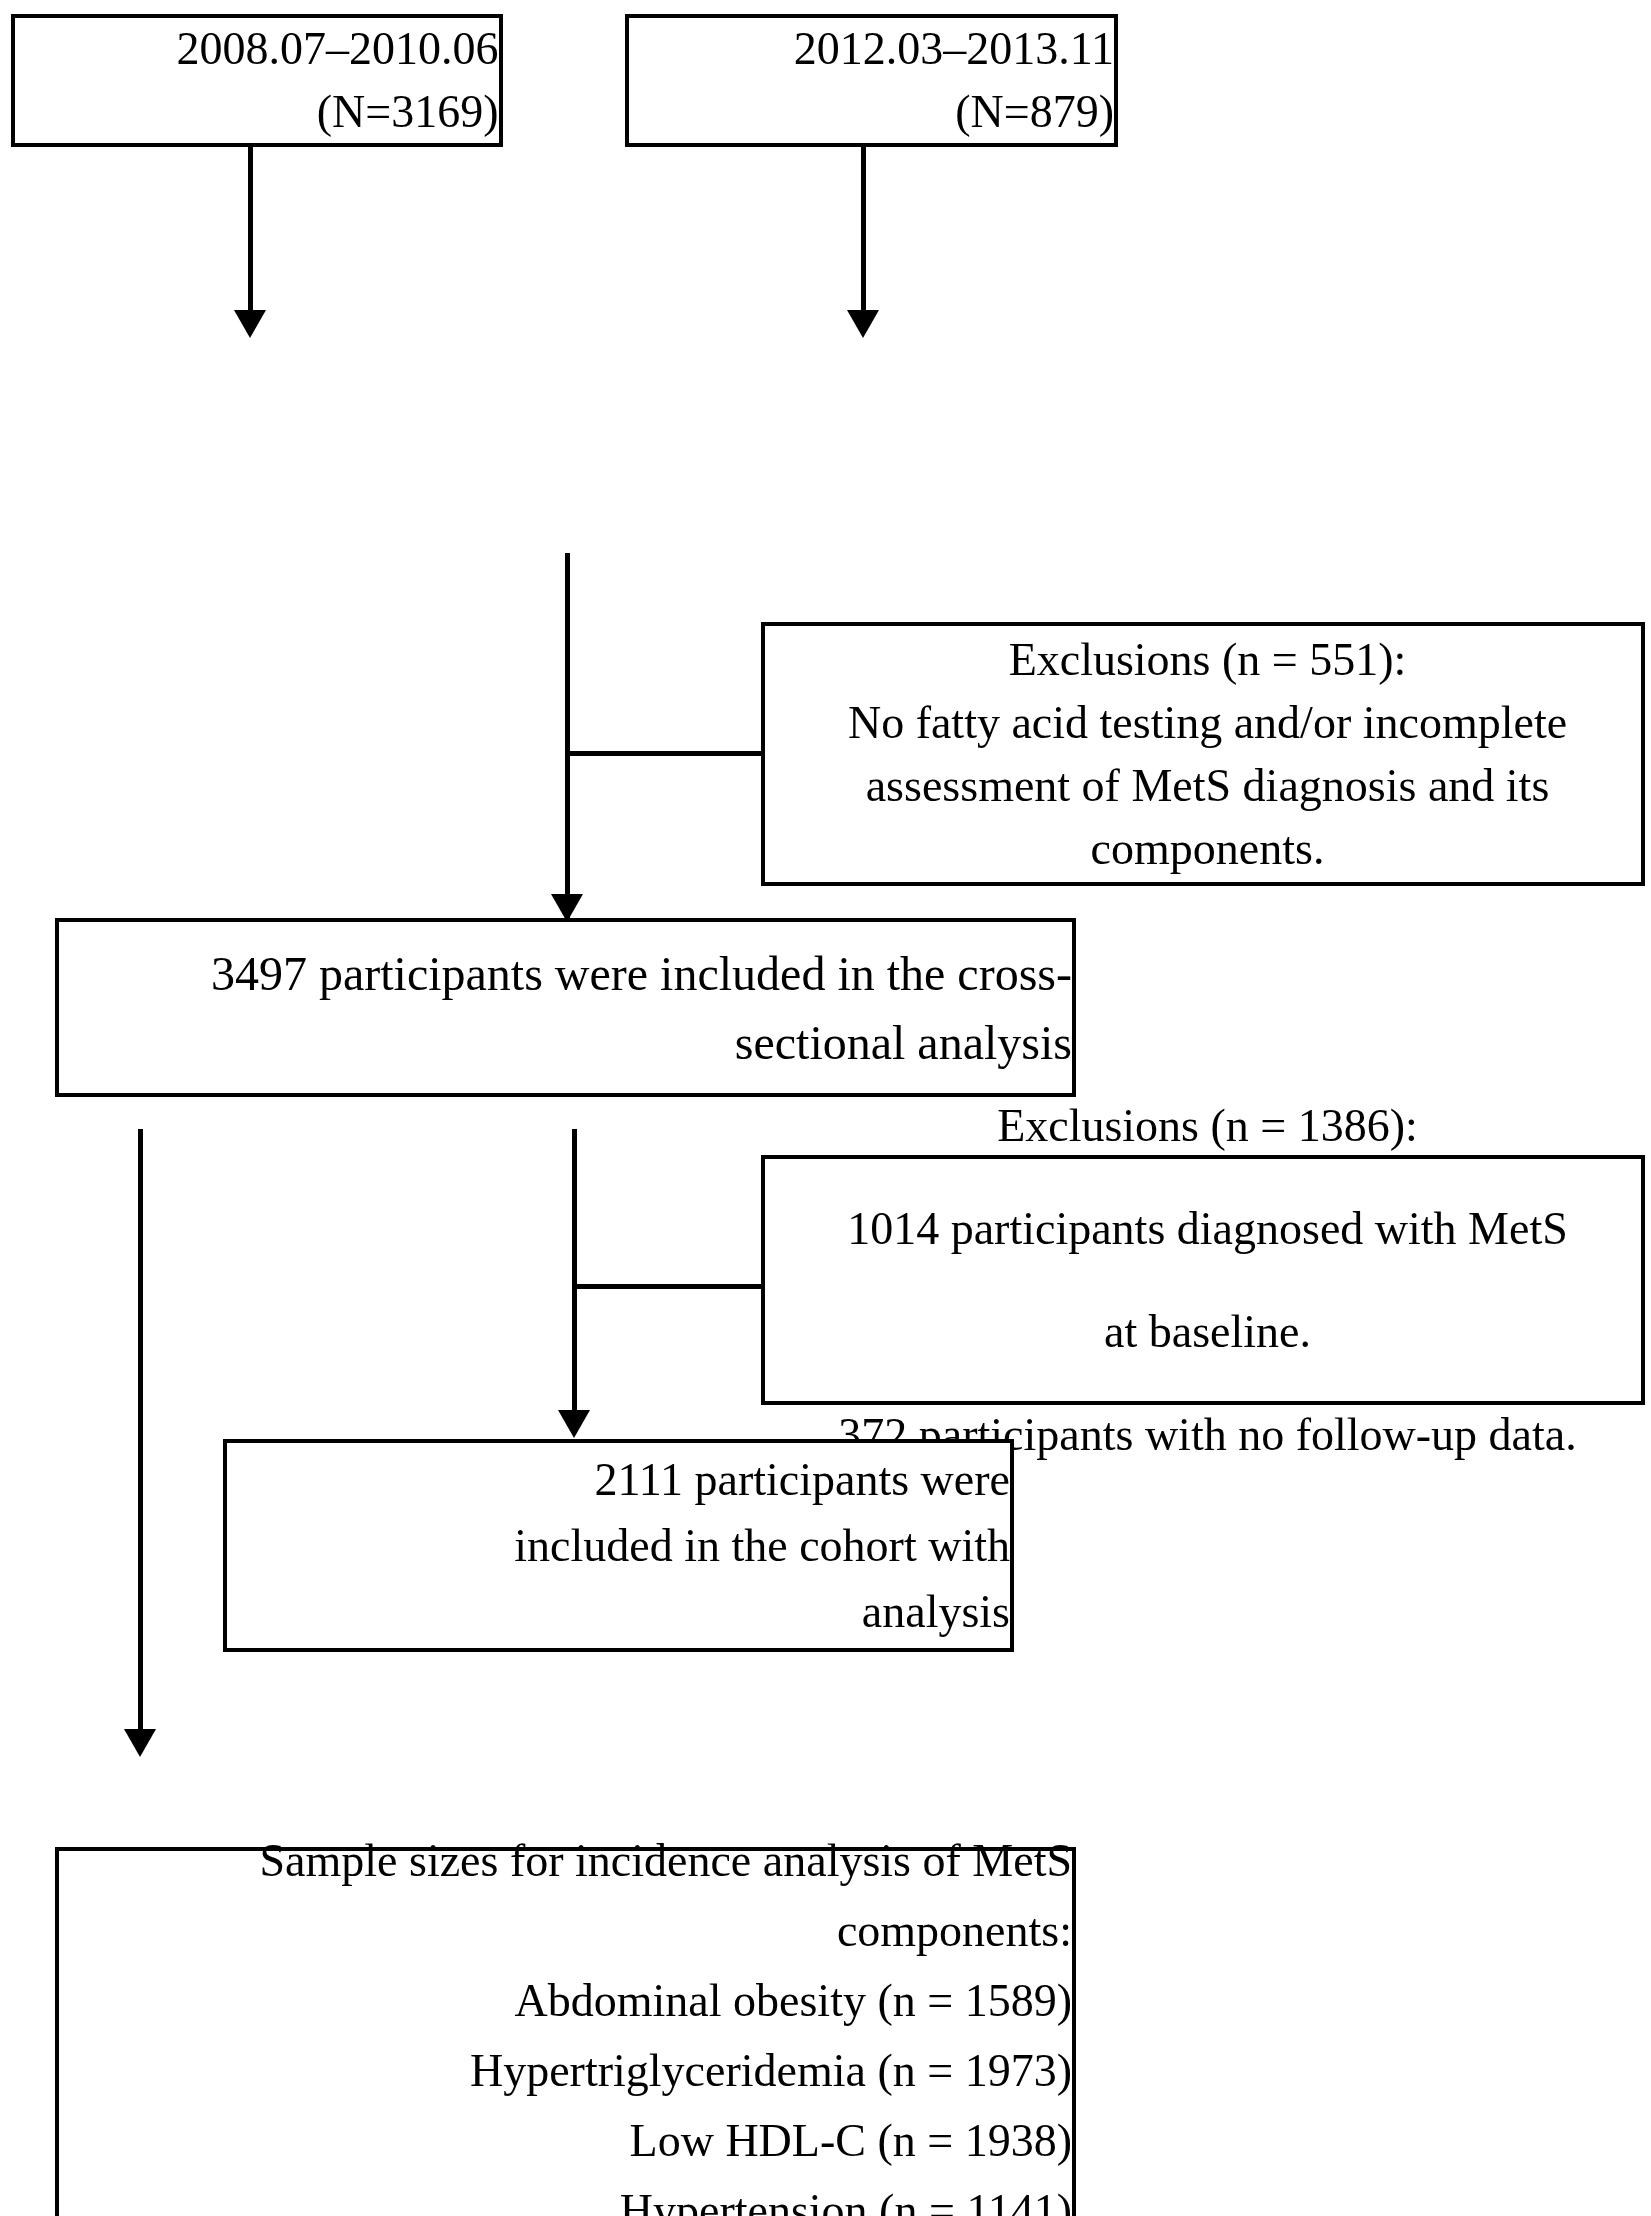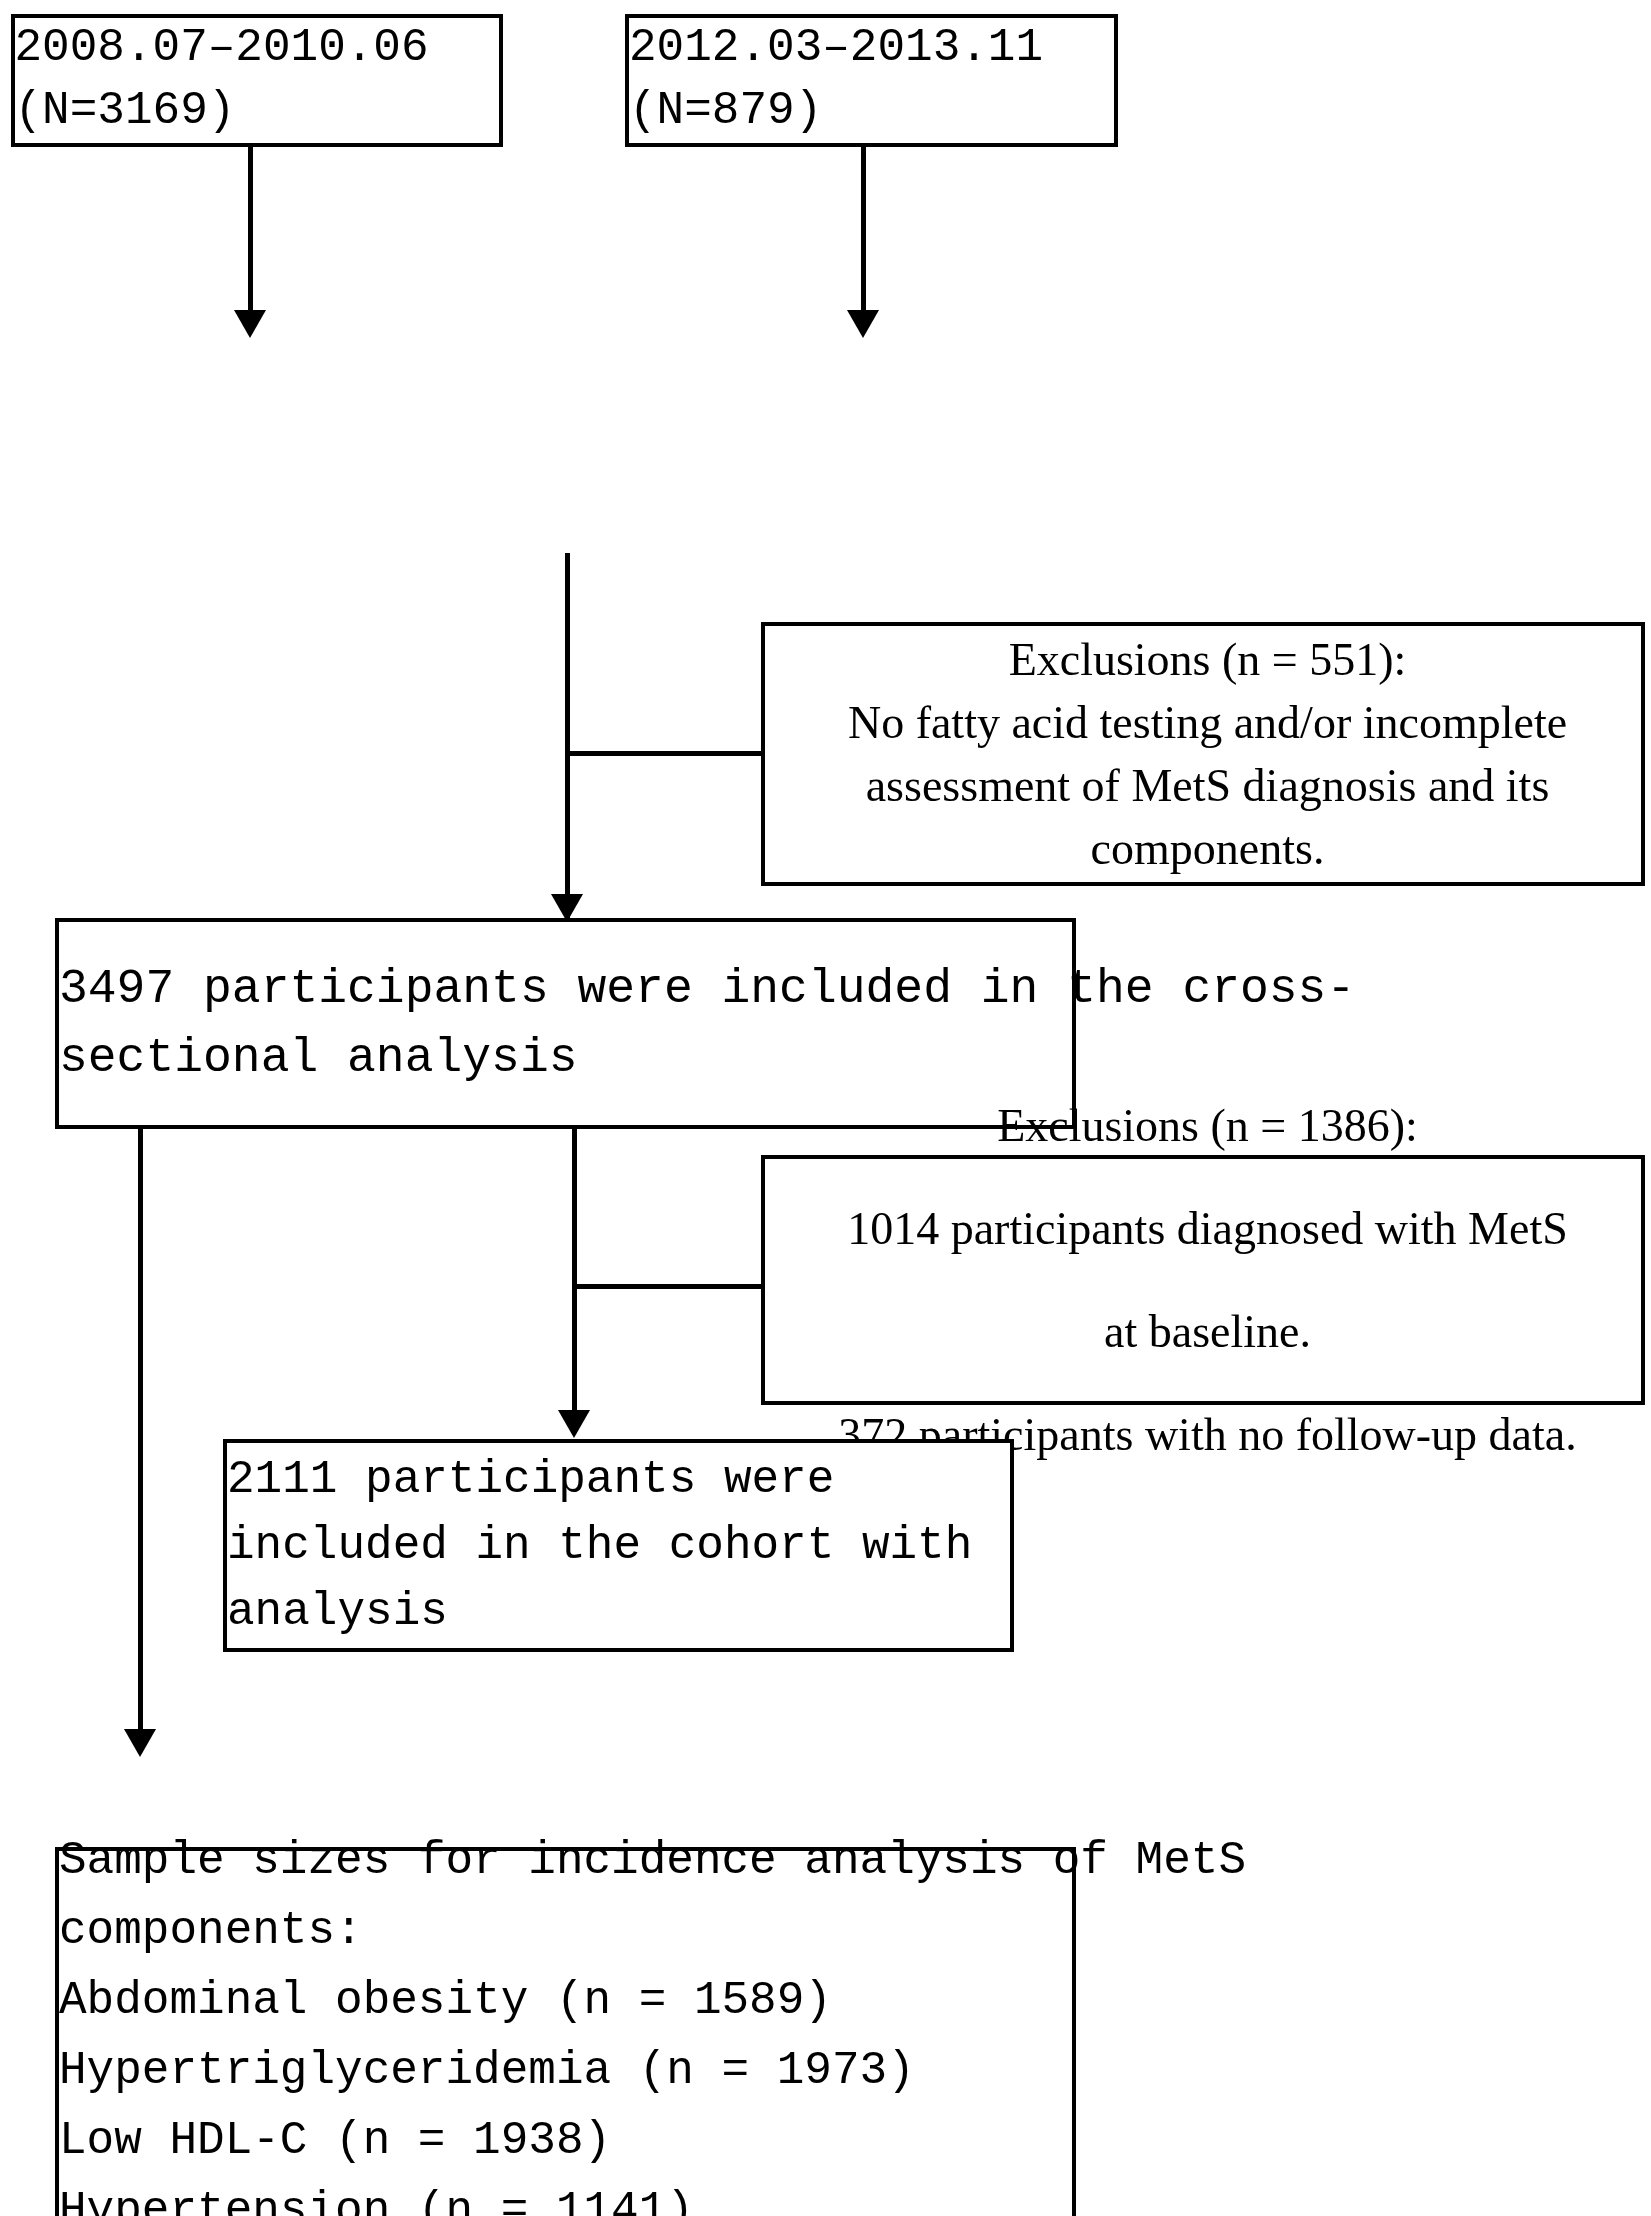--- a/index.html
+++ b/index.html
@@ -24,29 +24,29 @@
     background: #ffffff;
     display: flex;
     flex-direction: column;
     justify-content: center;
     z-index: 3;
   }
   .node .line {
     display: block;
     white-space: pre;
   }
-  .center-text .line { text-align: left; font-family: Liberation Mono, monospace; }
+  .center-text .line { text-align: right; }
   .left-text   .line { text-align: center; }
 
   
   #node-cohort-2008  { left: 10.5px;   top: 13.5px;   width: 492px;  height: 133px;  font-size: 46px; line-height: 63px; }
   #node-cohort-2012  { left: 625px;  top: 13.5px;   width: 493px;  height: 133px;  font-size: 46px; line-height: 63px; }
   #node-enrolled     { left: 10.5px;   top: 338px;  width: 1107px; height: 215px;  font-size: 48px; line-height: 69px; }
   #node-exclusion-1  { left: 761px; top: 622px;  width: 884px; height: 264px;  font-size: 46px; line-height: 63px; padding-left: 16.5px; padding-right: 7.5px; }
-  #node-cross-sect   { left: 55px;   top: 918px; width: 1021px; height: 211px;  font-size: 48px; line-height: 69px; }
+  #node-cross-sect   { left: 55px;   top: 918px; width: 1021px; height: 179px;  font-size: 48px; line-height: 69px; }
   #node-exclusion-2  { left: 761px; top: 1155px; width: 884px; height: 250px;  font-size: 46px; line-height: 63px; padding-left: 16.5px; padding-right: 7.5px; gap: 40px; }
   #node-cohort-study { left: 223px;  top: 1439px; width: 791px;  height: 213px;  font-size: 46px; line-height: 66px; }
   #node-sample-sizes { left: 55px;   top: 1847px; width: 1021px; height: 447px;  font-size: 46px; line-height: 70px; }
 
   
   .vline {
     position: absolute;
     width: 5.2px;
     background: #000000;
     z-index: 2;

